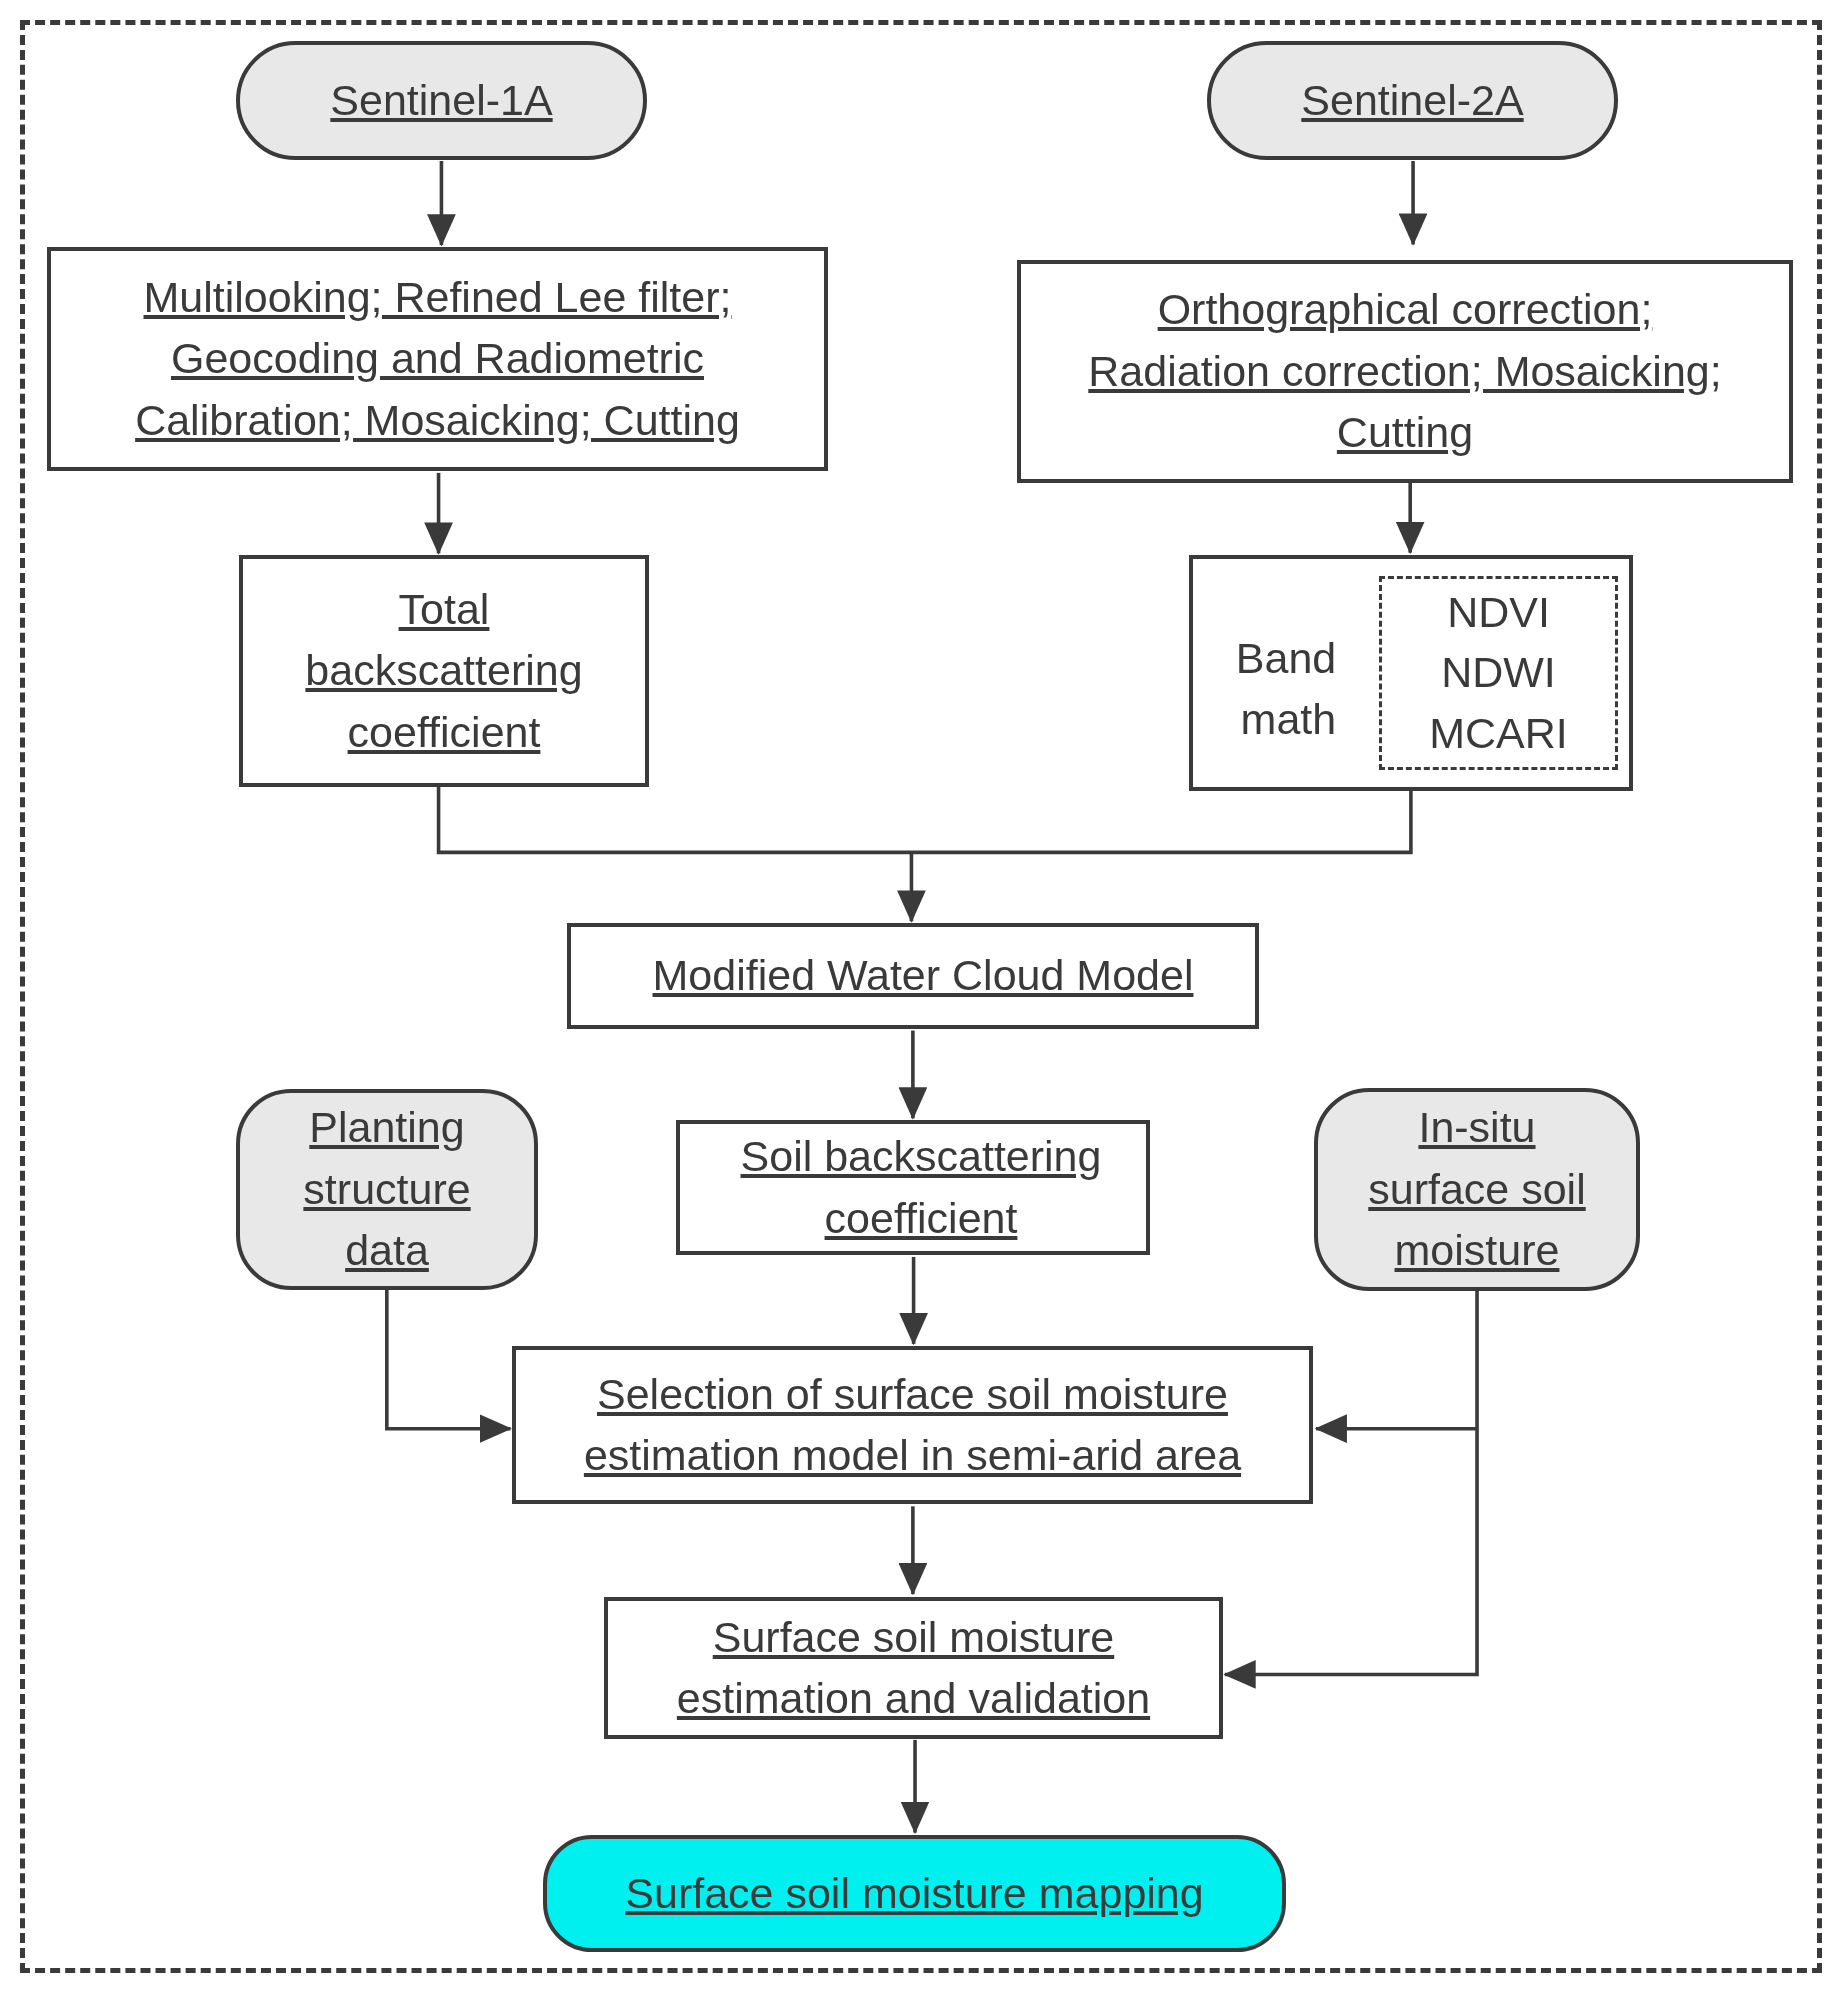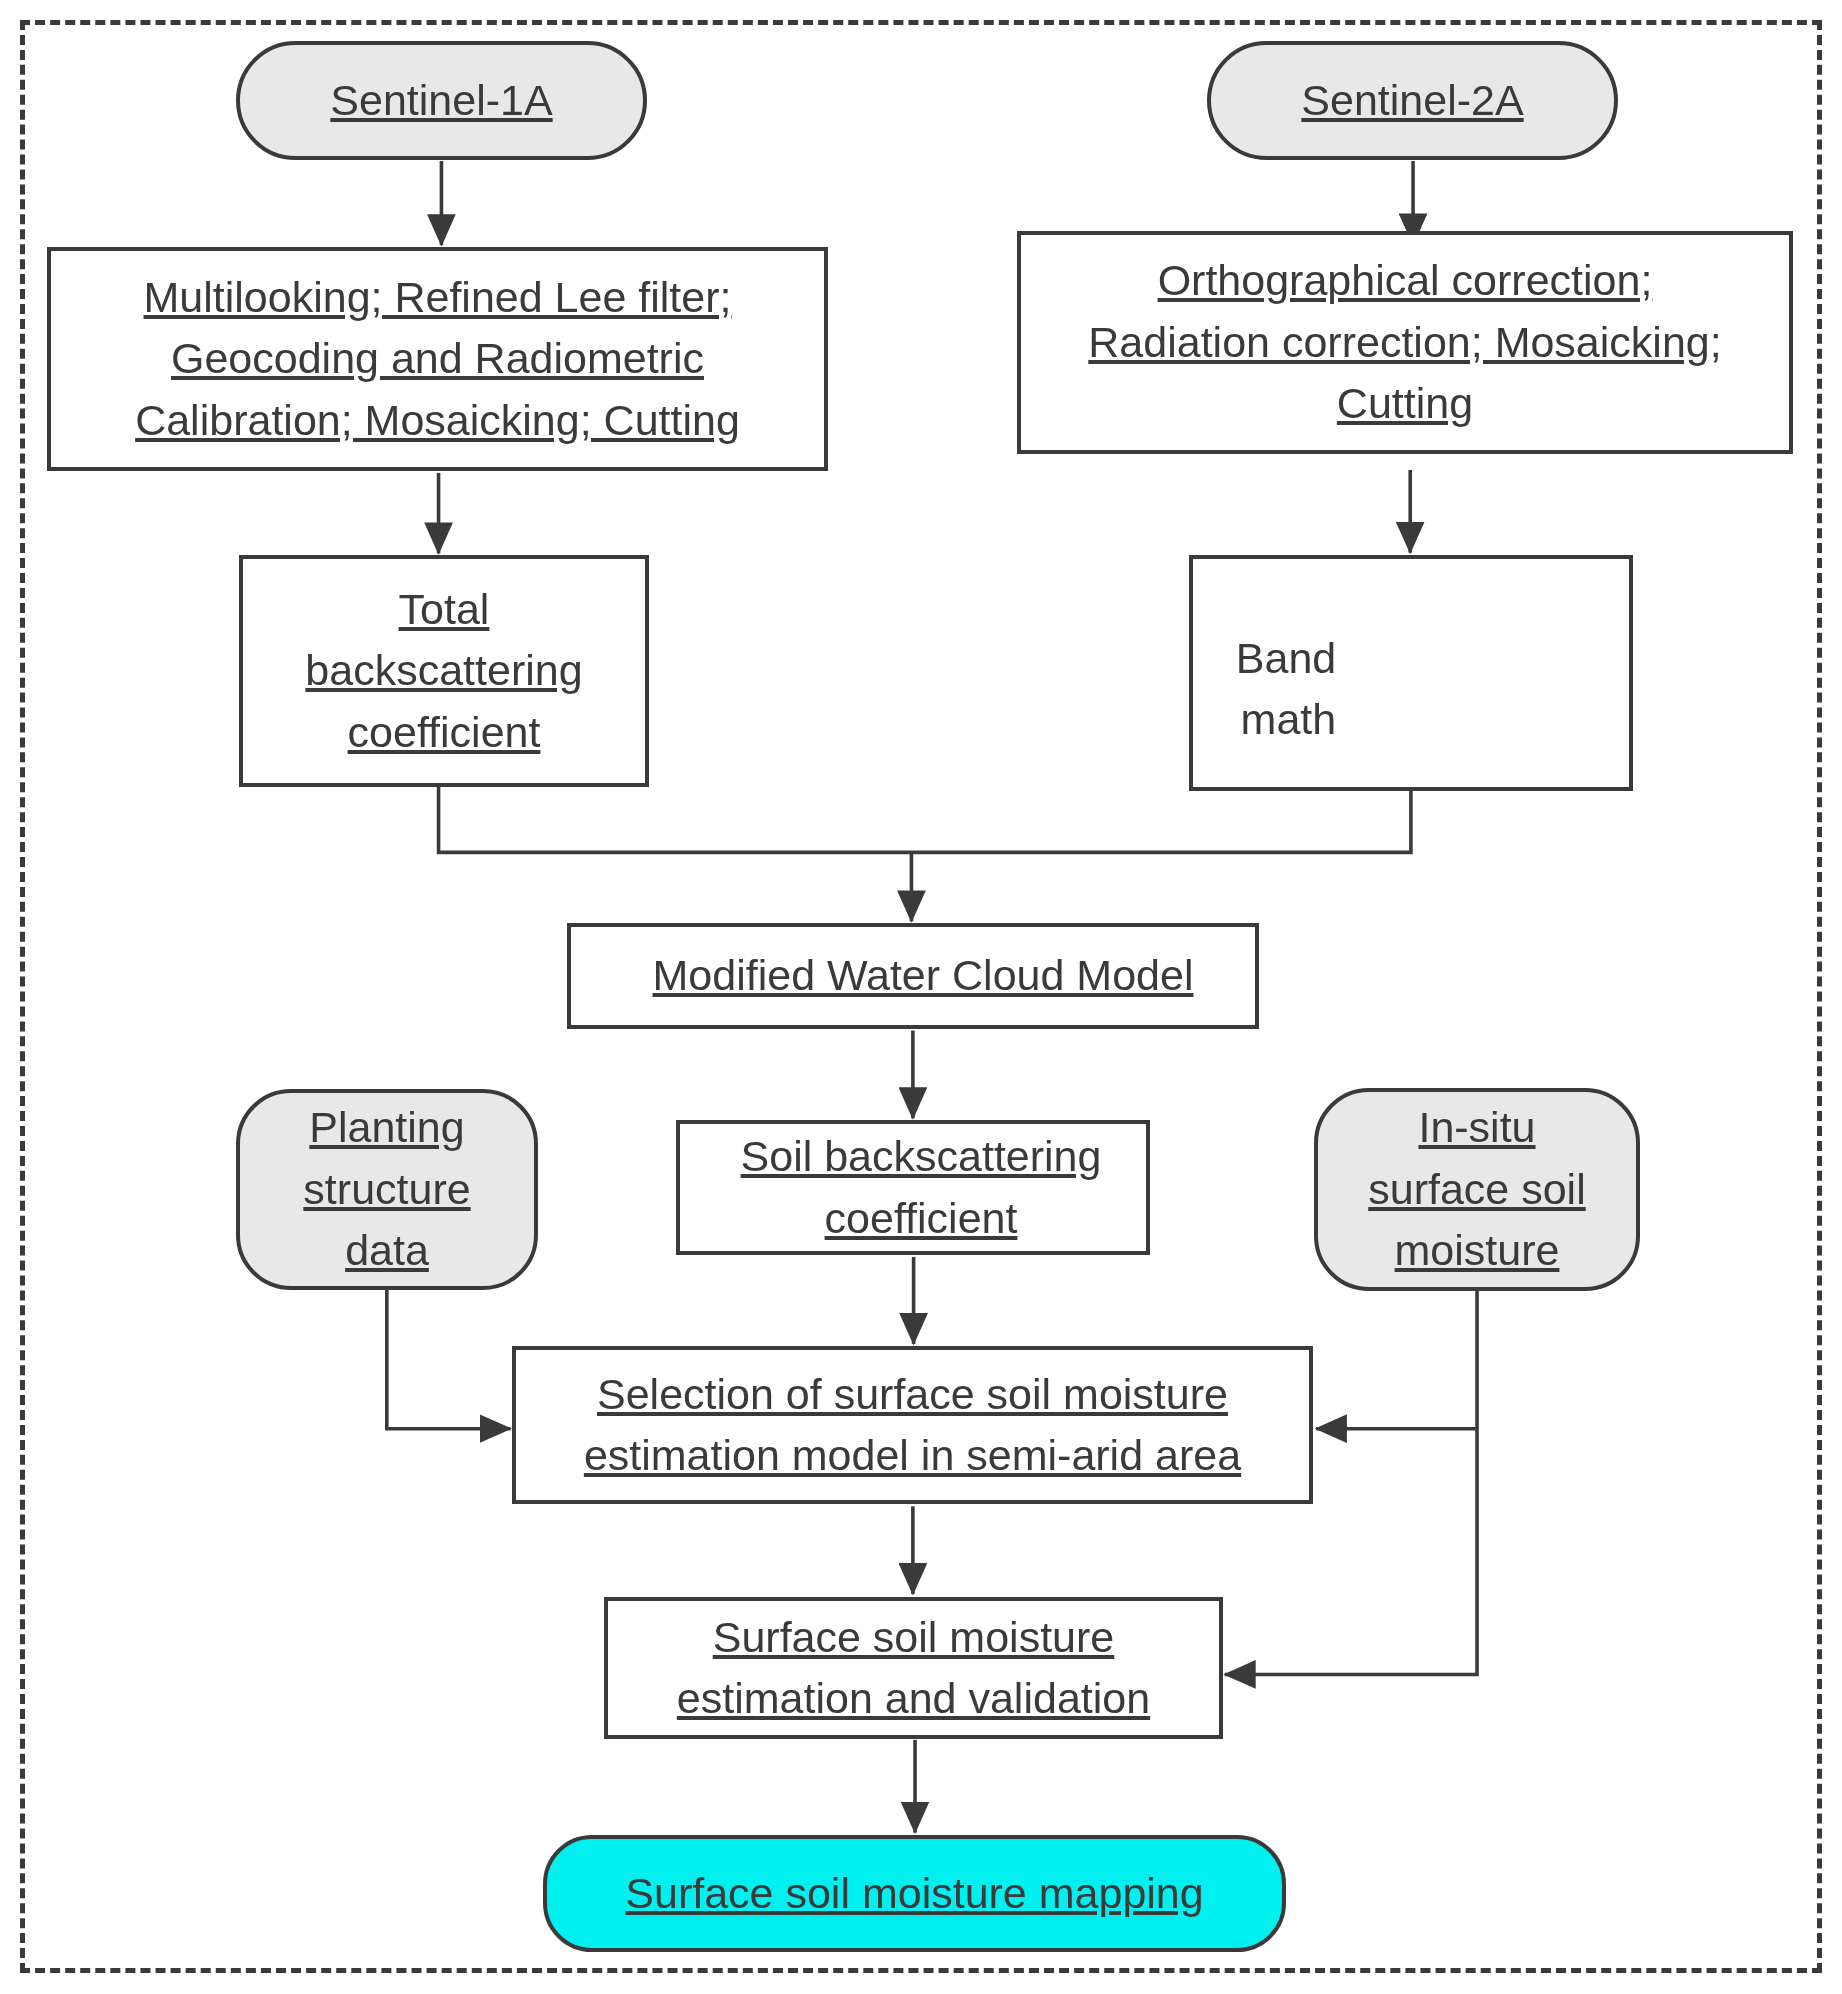--- a/index.html
+++ b/index.html
@@ -116,31 +116,34 @@
   </svg>
 
   <div class="node pill" style="left:236px; top:41px; width:411px; height:119px;">Sentinel-1A</div>
 
   <div class="node pill" style="left:1207px; top:41px; width:411px; height:119px;text-align:right;">Sentinel-2A</div>
 
   <div class="node" style="left:47px; top:247px; width:781px; height:224px;">Multilooking; Refined Lee filter;
 Geocoding and Radiometric
 Calibration; Mosaicking; Cutting</div>
 
-  <div class="node" style="left:1017px; top:231px; width:776px; height:223px;">Orthographical correction;
+  <div class="node" style="left:1017px; top:260px; width:776px; height:223px;">Orthographical correction;
 Radiation correction; Mosaicking;
 Cutting</div>
 
   <div class="node" style="left:239px; top:555px; width:410px; height:232px;">Total
 backscattering
 coefficient</div>
 
   <div class="node band-math-node" style="left:1189px; top:555px; width:444px; height:236px;">
     <div class="band-math-label">Band
 math</div>
+    <div class="band-math-indices">NDVI
+NDWI
+MCARI</div>
   </div>
 
   <div class="node" style="left:567px; top:923px; width:692px; height:106px;padding-left:20px;">Modified Water Cloud Model</div>
 
   <div class="node" style="left:676px; top:1120px; width:474px; height:135px;padding-left:16px;">Soil backscattering
 coefficient</div>
 
   <div class="node rounded" style="left:236px; top:1089px; width:302px; height:201px;">Planting
 structure
 data</div>

